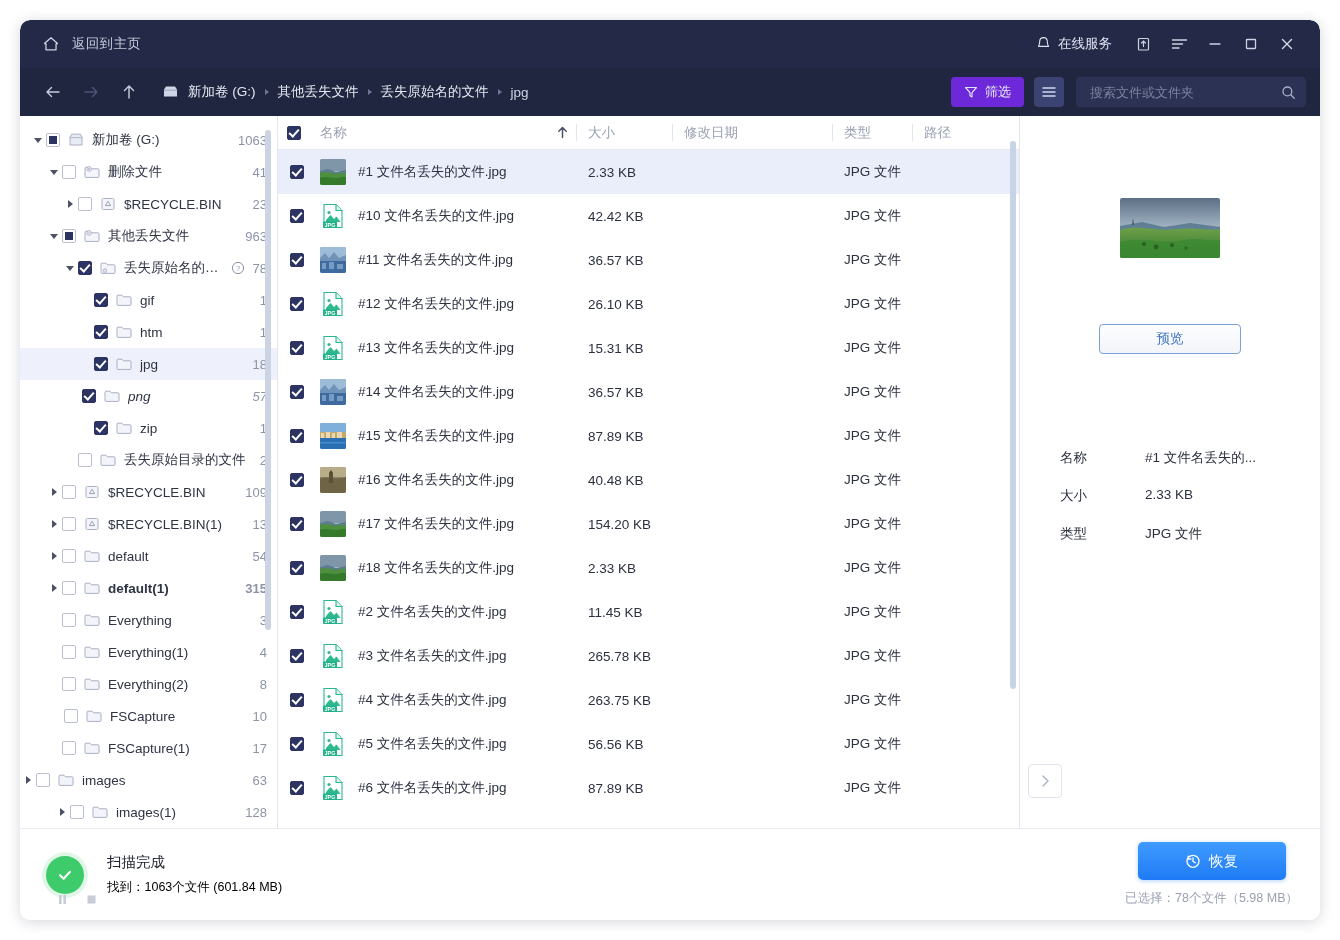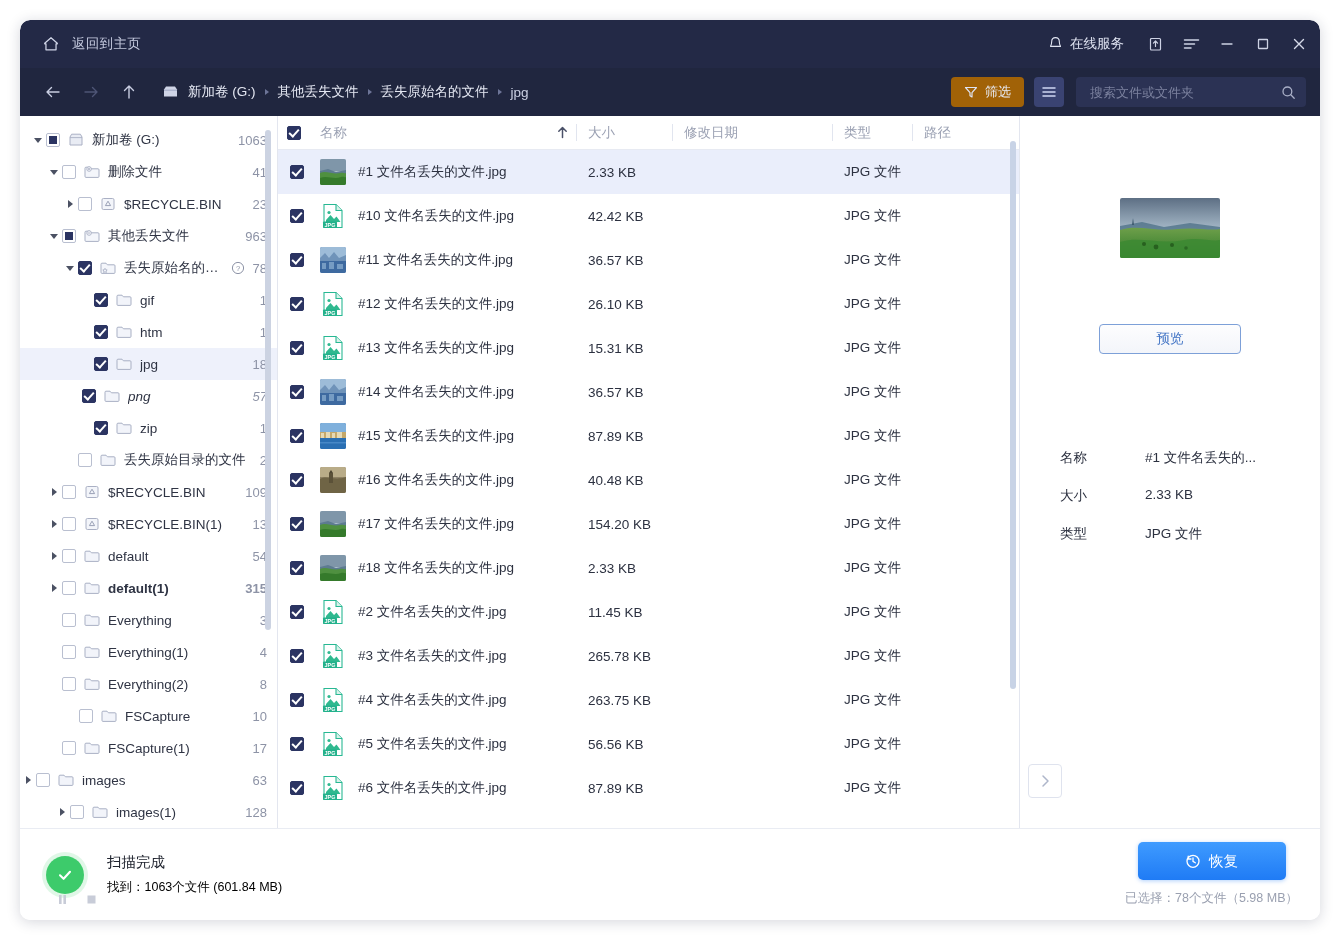--- a/index.html
+++ b/index.html
@@ -32,21 +32,21 @@
     padding: 0 0 0 22px;
     flex: 0 0 auto;
     border-radius: 10px 10px 0 0;
   }
   .home-group { display:flex; align-items:center; gap:12px; cursor:pointer; }
   .home-icon { width:18px; height:18px; display:block; }
   .home-label {
     color: #c3c8dd; font-size: 13.5px; letter-spacing: .3px;
   }
   .tb-spacer { flex: 1 1 auto; }
-  .tb-right { display:flex; align-items:center; gap:2px; padding-right: 4px; justify-content: space-between; }
+  .tb-right { display:flex; align-items:center; gap:2px; padding-right: 16px; justify-content: space-between; }
   .tb-svc { display:flex; align-items:center; gap:7px; padding: 0 12px; cursor:pointer; }
   .tb-svc span { color:#dfe3f1; font-size:13.5px; }
   .tb-btn {
     width: 34px; height: 34px;
     display:flex; align-items:center; justify-content:center;
     cursor:pointer; border-radius:3px;
   }
   .tb-btn svg { display:block; }
 
   
@@ -68,21 +68,21 @@
     color: #e4e7f2; font-size: 13.5px; cursor:pointer; white-space:nowrap;
   }
   .crumb.last { color:#cdd2e4; }
   .crumb-sep {
     margin: 0 9px; display:inline-block;
     width:0;height:0;border-left:4px solid #6d7598;
     border-top:3.5px solid transparent;border-bottom:3.5px solid transparent;
   }
   .nav-spacer { flex:1 1 auto; }
   .filter-btn {
-    height:30px; background:#a16207; border-radius:4px;
+    height:30px; background:#6d28d9; border-radius:4px;
     display:flex; align-items:center; gap:7px; padding: 0 13px;
     cursor:pointer; margin-right: 10px;
   }
   .filter-btn span { color:#e9ecf7; font-size:13px; }
   .viewmode-btn {
     width:30px;height:30px;background:#3a4372;border-radius:4px;
     display:flex;align-items:center;justify-content:center;cursor:pointer;
     margin-right: 12px;
   }
   .searchbox {
@@ -539,21 +539,21 @@
           </div>
           <div class="tnode" style="padding-left: 26px;">
             <div class="tw"></div>
             <span class="cbx "></span>
             <svg class="ticon" viewBox="0 0 18 18">
               <path d="M2 5.2 a1 1 0 0 1 1-1 H7 L8.4 5.8 H15 a1 1 0 0 1 1 1 V13.4 a1 1 0 0 1-1 1 H3 a1 1 0 0 1-1-1 Z" fill="#f2f4fa" stroke="#a9b0c4" stroke-width="1"></path>
             </svg>
             <span class="tlabel">Everything(2)</span>
             <span class="tcount">8</span>
           </div>
-          <div class="tnode" style="padding-left: 43px;">
+          <div class="tnode" style="padding-left: 28px;">
             <div class="tw"></div>
             <span class="cbx "></span>
             <svg class="ticon" viewBox="0 0 18 18">
               <path d="M2 5.2 a1 1 0 0 1 1-1 H7 L8.4 5.8 H15 a1 1 0 0 1 1 1 V13.4 a1 1 0 0 1-1 1 H3 a1 1 0 0 1-1-1 Z" fill="#f2f4fa" stroke="#a9b0c4" stroke-width="1"></path>
             </svg>
             <span class="tlabel">FSCapture</span>
             <span class="tcount">10</span>
           </div>
           <div class="tnode" style="padding-left: 26px;">
             <div class="tw"></div>

